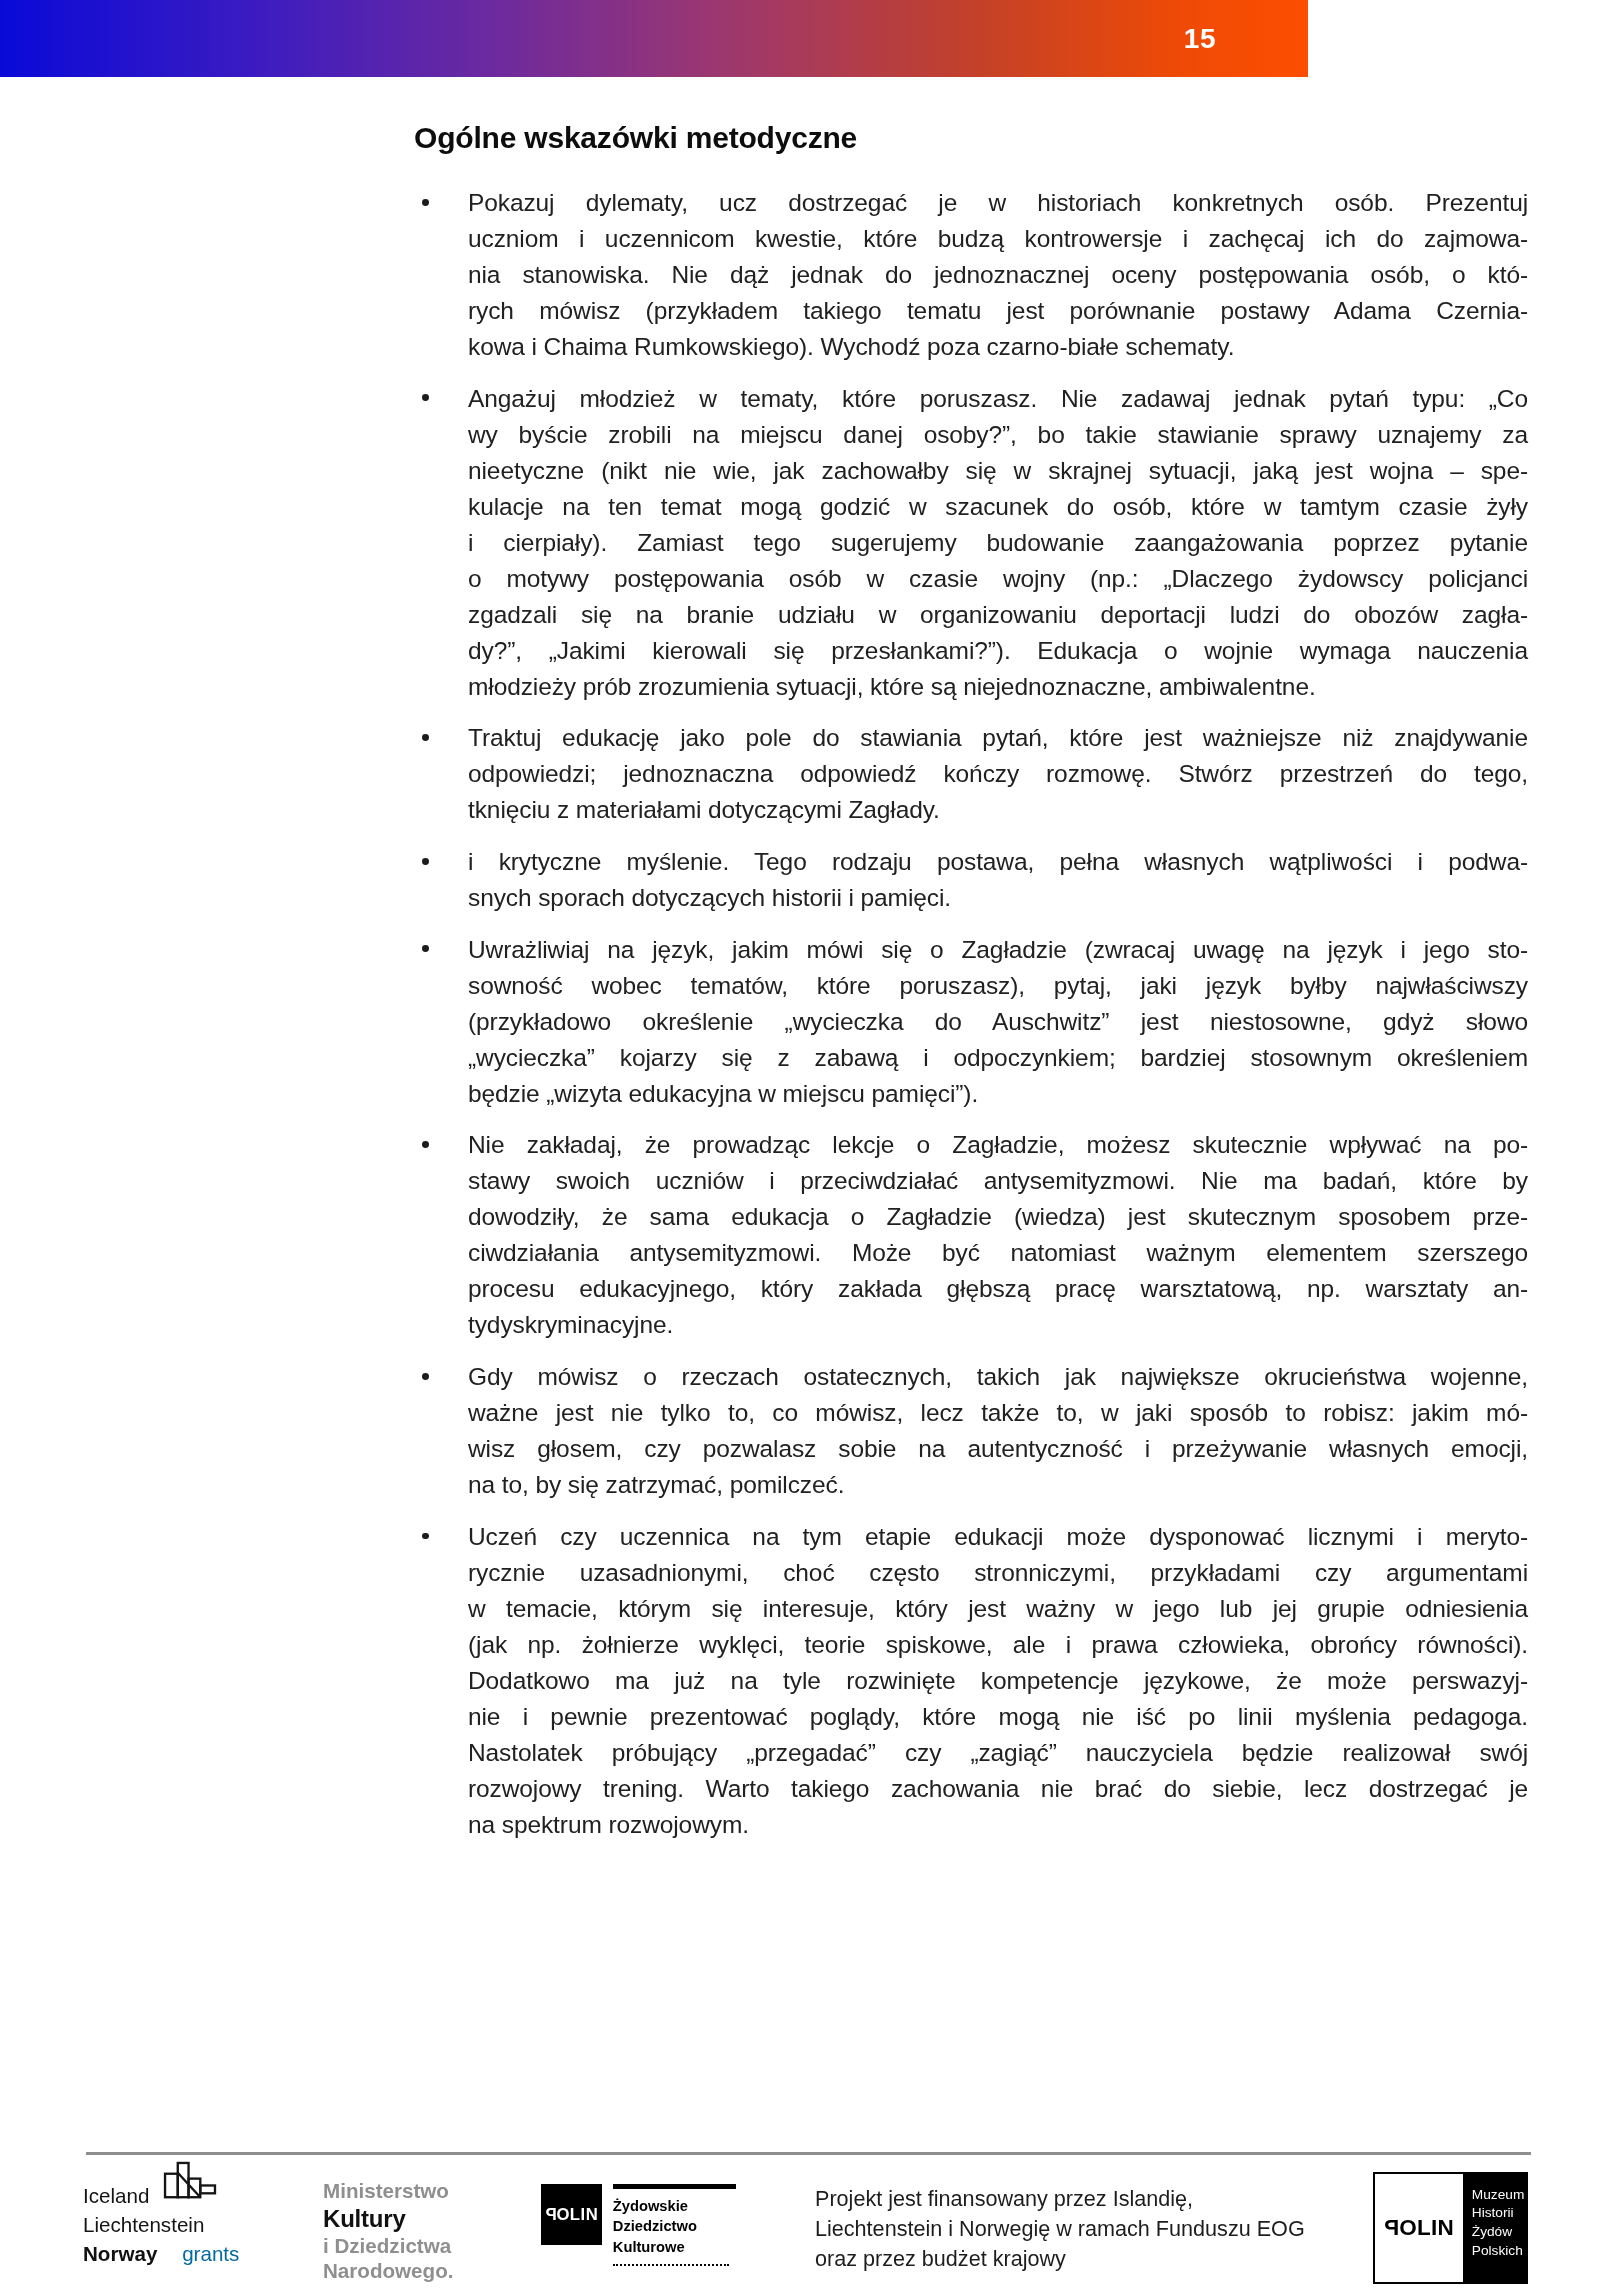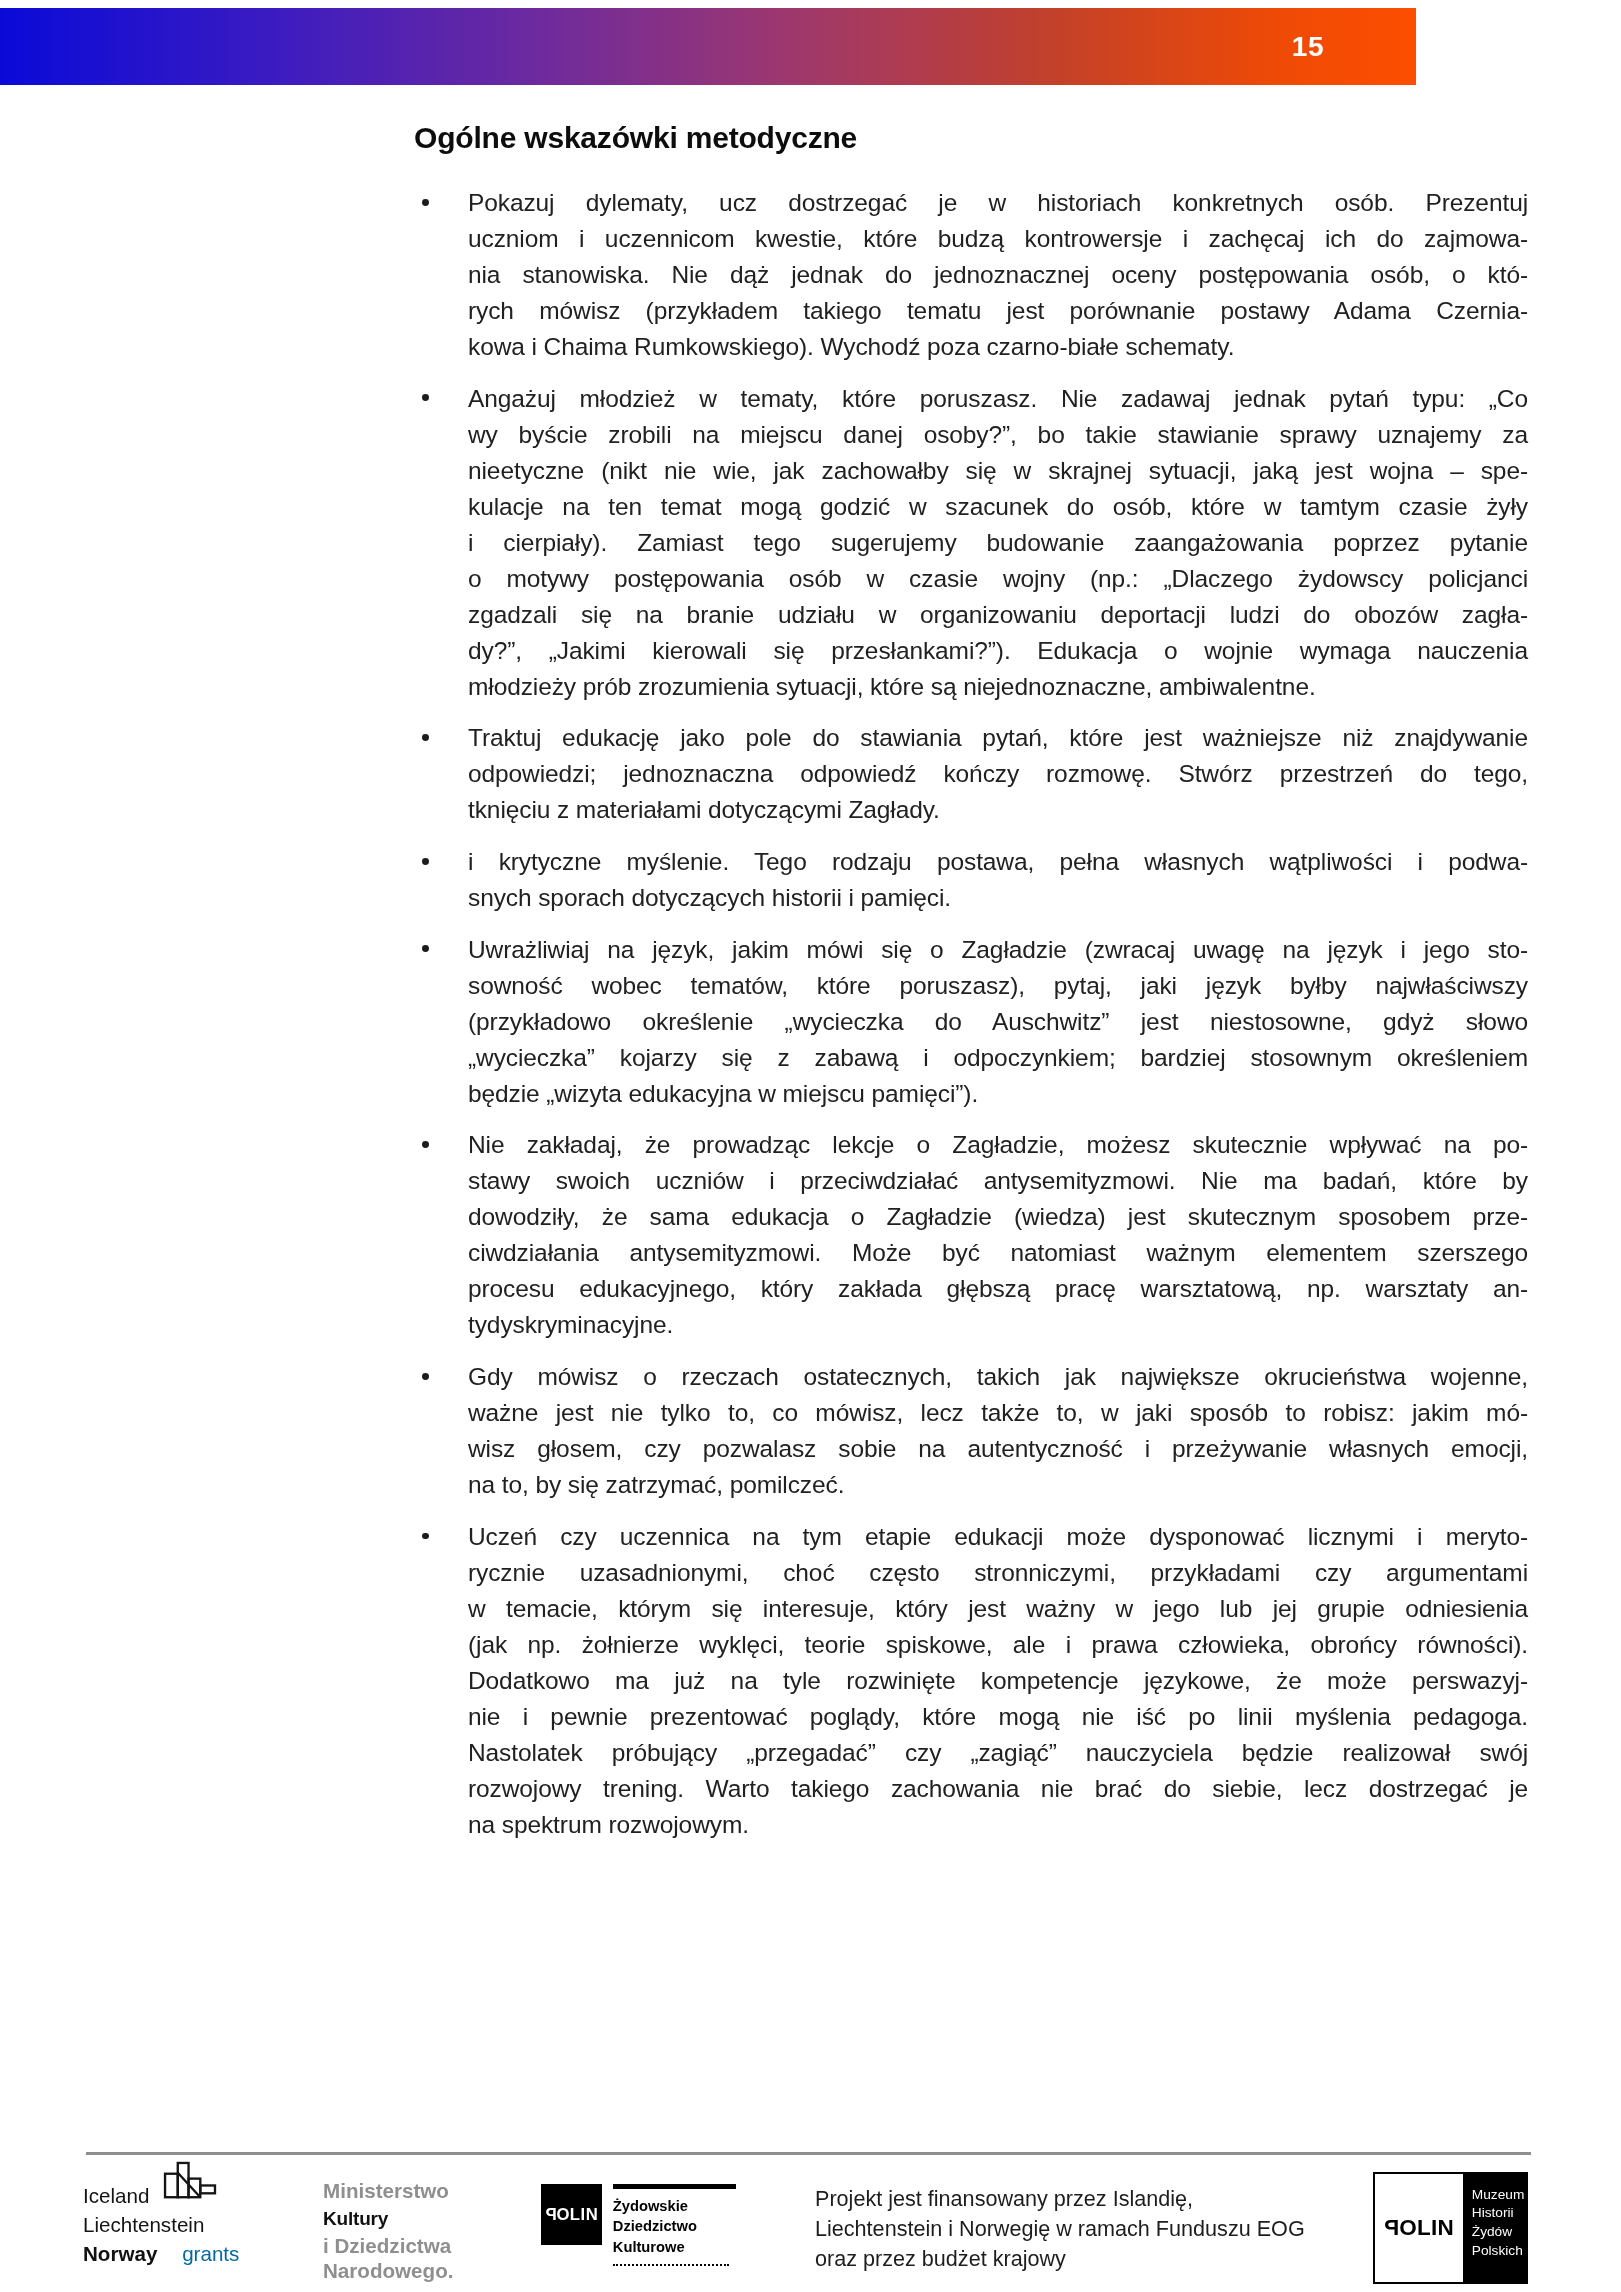--- a/index.html
+++ b/index.html
@@ -1,21 +1,21 @@
 <!DOCTYPE html>
 <html lang="pl"><head>
 <meta charset="utf-8">
 <title>Document</title>
 <style>
   html,body{margin:0;padding:0;background:#e8e8e8;}
   .page{position:relative;width:1621px;height:2293px;background:#ffffff;overflow:hidden;
         font-family:"Liberation Sans","DejaVu Sans",sans-serif;color:#1c1c1c;}
 
   
-  .topbar{position:absolute;left:0;top:8px;width:1416px;height:77px;
+  .topbar{position:absolute;left:0;top:0;width:1308px;height:77px;
           background:linear-gradient(90deg,#0a0ad8 0%,#3d1cc0 20%,#6d2a9e 38%,#9c3770 55%,#c44128 75%,#ee4a06 90%,#fd4e00 100%);}
   .pagenum{position:absolute;right:92px;top:0;line-height:77px;color:#ffffff;
            font-size:28px;font-weight:600;letter-spacing:0.5px;}
   
 
   .spacer-bar{height:77px;}
   .heading{margin:44px 0 0 414px;font-size:30px;line-height:33px;font-weight:700;color:#0d0d0d;letter-spacing:-0.2px;}
 
   
   .bullets{margin:31px 0 0 414px;width:1113px;}
@@ -28,21 +28,21 @@
   
   .divider{position:absolute;left:86px;top:2152px;width:1445px;height:2.9px;background:#8e8e8e;}
 
   .eea{position:absolute;left:83px;top:2181px;font-size:20.6px;line-height:29px;color:#141414;}
   .eea .bold{font-weight:700;color:#111;}
   .eea .light{color:#0369a1;margin-left:19px;}
   .eea-icon{position:absolute;left:80px;top:-19.6px;}
 
   .ministry{position:absolute;left:323px;top:2178px;font-weight:700;}
   .ministry .m-gray{font-size:20.6px;line-height:25.5px;color:#8f8f8f;}
-  .ministry .m-black{font-size:19px;line-height:29px;color:#111111;letter-spacing:-0.2px;}
+  .ministry .m-black{font-size:24px;line-height:29px;color:#111111;letter-spacing:-0.2px;}
 
   .heritage{position:absolute;left:541px;top:2184px;display:flex;}
   .jh-box{width:61px;height:61px;background:#000;color:#fff;display:flex;align-items:center;justify-content:center;
           font-size:16.7px;font-weight:700;letter-spacing:0.5px;}
   .jh-col{margin-left:10.8px;width:123px;}
   .jh-bar{height:4.9px;background:#000;margin-bottom:6.9px;}
   .jh-line{font-size:14.7px;line-height:20.6px;font-weight:700;color:#000;}
   .jh-dots{margin-top:6.9px;border-bottom:2.9px dotted #000;height:0;width:116px;}
 
   .funding{position:absolute;left:815px;top:2184px;font-size:21.6px;line-height:30px;color:#1d1d1d;}

